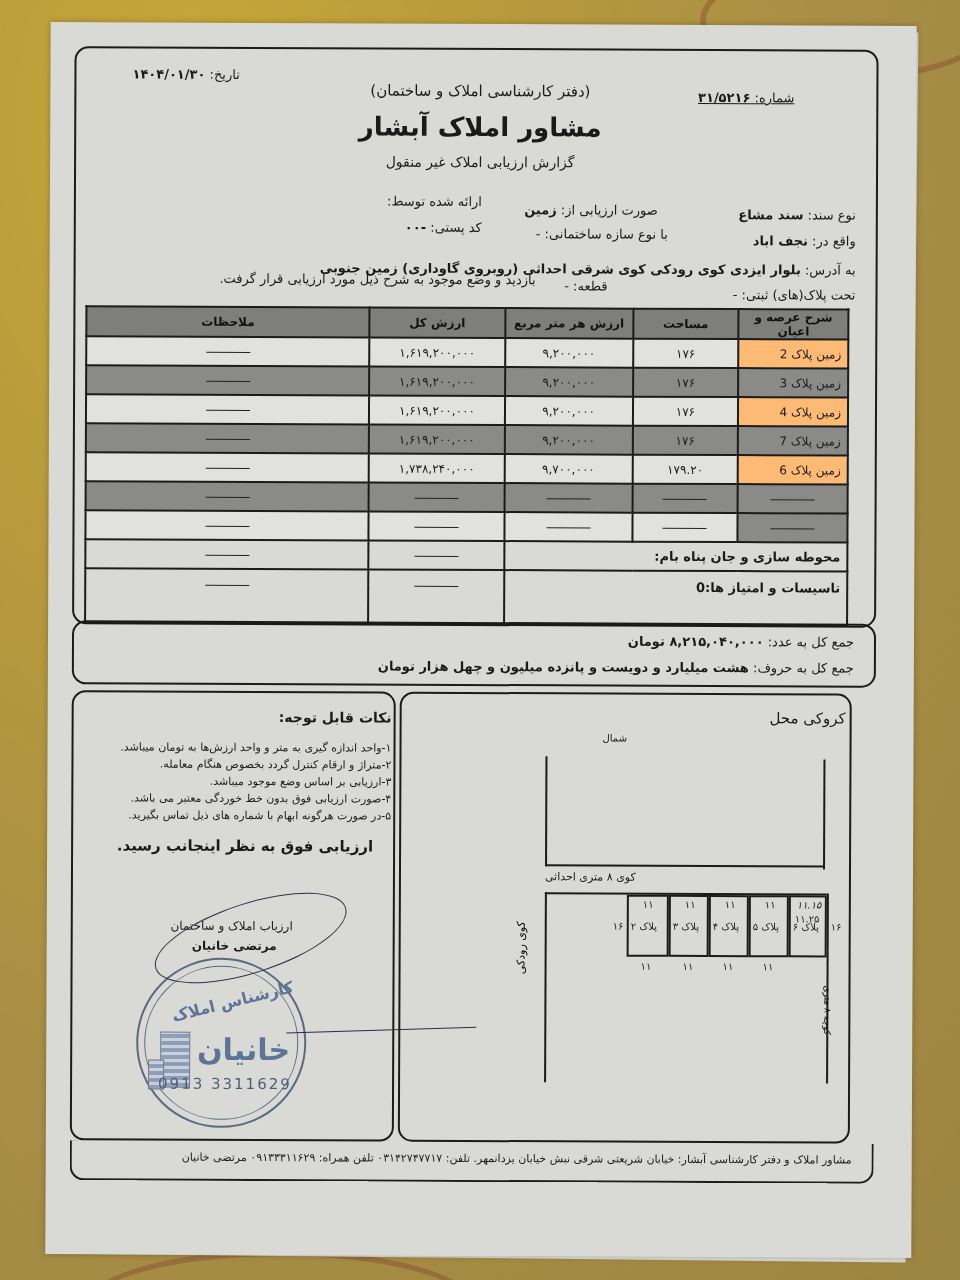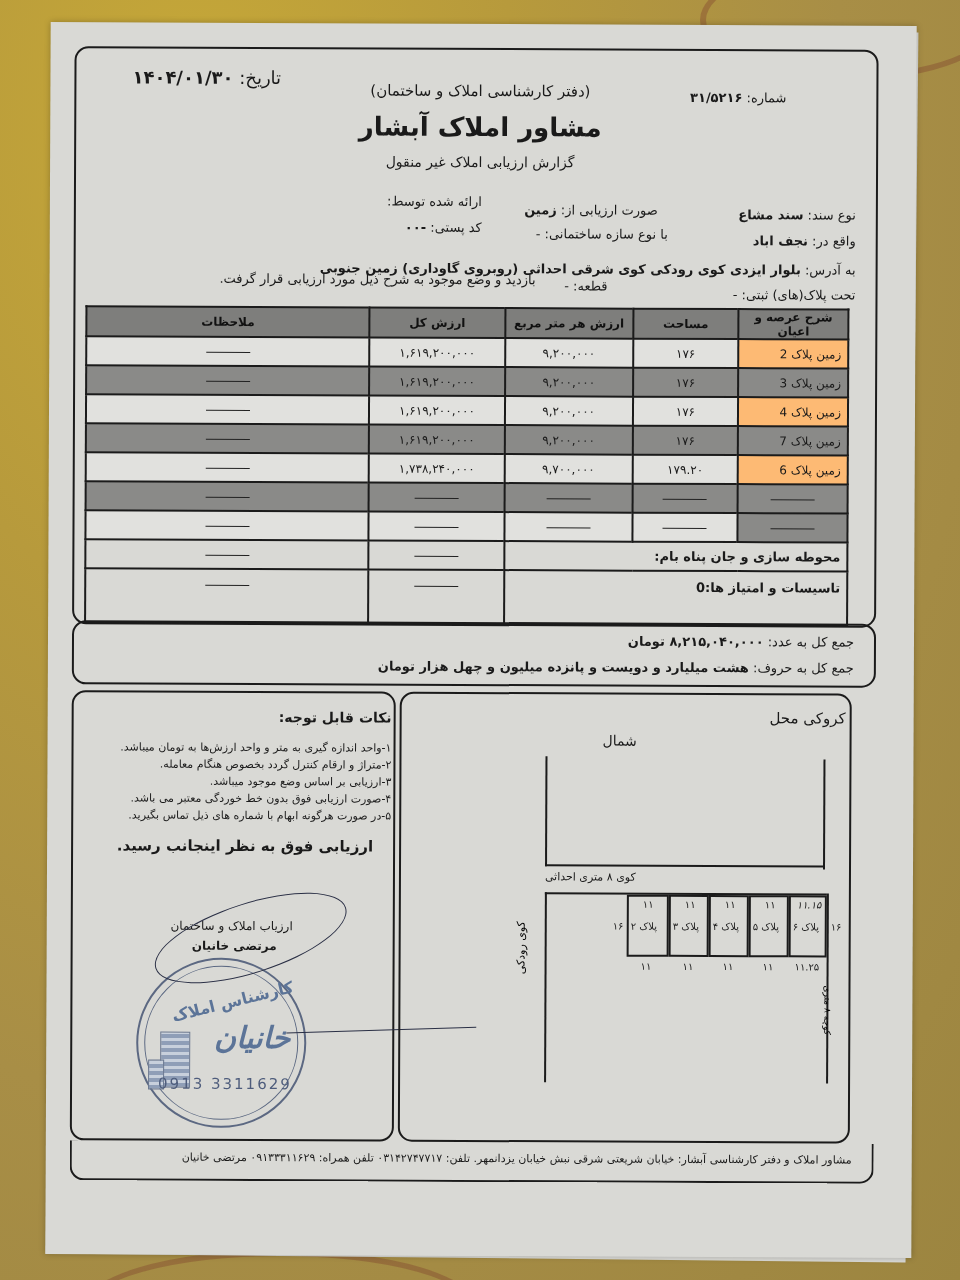--- a/index.html
+++ b/index.html
@@ -19,22 +19,22 @@
     background: #d9d9d5; transform: rotate(0.25deg);
     box-shadow: 0 0 6px rgba(0,0,0,.25);
   }
   .frame {
     position: absolute; border: 2px solid #1b1b1b; border-radius: 14px;
   }
   .rtl { direction: rtl; text-align: right; color: #1a1a1a; }
   .abs { position: absolute; }
 
   
-  .hdr-num { right: 130px; top: 65px; font-size: 13px; }
-  .hdr-date { left: 82px; top: 44px; font-size: 18px; }
+  .hdr-num { right: 122px; top: 65px; font-size: 13px; text-decoration: underline; }
+  .hdr-date { left: 82px; top: 44px; font-size: 13px; }
   .hdr-office { left: 300px; top: 58px; width: 260px; text-align: center; font-size: 15px; }
   .hdr-title { left: 240px; top: 88px; width: 380px; text-align: center; font-size: 26px; font-weight: bold; }
   .hdr-sub { left: 280px; top: 130px; width: 300px; text-align: center; font-size: 14px; }
 
   .info { font-size: 13px; white-space: nowrap; }
   .info b { font-weight: bold; }
 
   
   .tbl { position: absolute; left: 36px; top: 283px; width: 764px; border-collapse: collapse; direction: rtl; }
   .tbl td, .tbl th {
@@ -225,29 +225,29 @@
   </div>
   <div class="abs rtl concl" style="right:540px;top:814px;">ارزیابی فوق به نظر اینجانب رسید.</div>
   <div class="abs rtl" style="right:620px;top:896px;font-size:12px;">ارزیاب املاک و ساختمان</div>
   <div class="abs rtl" style="right:636px;top:916px;font-size:12px;font-weight:bold;">مرتضی خانیان</div>
 
   <div class="stamp">
     <div class="stamp-inner"></div>
     <div class="bldg" style="left:22px;top:72px;width:30px;height:56px;"></div>
     <div class="bldg" style="left:10px;top:100px;width:16px;height:30px;"></div>
     <div class="stamp-text rtl" style="right:10px;top:32px;font-size:16px;transform:rotate(-14deg);">کارشناس املاک</div>
-    <div class="stamp-text rtl" style="right:14px;top:60px;font-style:italic;">خانیان</div>
+    <div class="stamp-text rtl" style="right:14px;top:72px;">خانیان</div>
     <div class="stamp-phone" style="left:20px;top:115px;text-align:right;">0913 3311629</div>
   </div>
   <div class="sig" style="left:104px;top:880px;width:200px;height:70px;transform:rotate(-18deg);"></div>
   <div class="line" style="left:240px;top:1006px;width:190px;height:1.3px;transform:rotate(-2deg);background:#2a2f45;"></div>
 
   <div class="frame" style="left:352px;top:668px;width:452px;height:450px;"></div>
   <div class="abs rtl" style="right:68px;top:684px;font-size:15px;">کروکی محل</div>
-  <div class="abs rtl" style="left:555px;top:708px;font-size:14px;">شمال</div>
+  <div class="abs rtl" style="left:555px;top:708px;font-size:10px;">شمال</div>
 
   <div class="line" style="left:498px;top:732px;width:2px;height:110px;"></div>
   <div class="line" style="left:776px;top:734px;width:2px;height:110px;"></div>
   <div class="line" style="left:498px;top:840px;width:280px;height:2px;"></div>
   <div class="abs rtl" style="left:498px;top:846px;font-size:11px;">کوی ۸ متری احداثی</div>
 
   <div class="line" style="left:498px;top:868px;width:282px;height:2px;"></div>
   <div class="line" style="left:498px;top:868px;width:2px;height:190px;"></div>
   <div class="line" style="left:780px;top:868px;width:2px;height:190px;"></div>
   <div class="abs" style="left:468px;top:950px;font-size:11px;transform:rotate(-90deg);transform-origin:left top;">کوی رودکی</div>
@@ -266,21 +266,21 @@
     <div class="dim" style="left:2px;top:24px;">پلاک ۴</div>
   </div>
   <div class="plot rtl" style="left:622px;top:870px;width:40px;height:62px;">
     <div class="dim" style="left:14px;top:2px;">۱۱</div>
     <div class="dim" style="left:2px;top:24px;">پلاک ۳</div>
   </div>
   <div class="plot rtl" style="left:580px;top:870px;width:42px;height:62px;">
     <div class="dim" style="left:14px;top:2px;">۱۱</div>
     <div class="dim" style="left:2px;top:24px;">پلاک ۲</div>
   </div>
-  <div class="dim" style="left:748px;top:936px;">۱۱.۲۵</div>
+  <div class="dim" style="left:748px;top:888px;">۱۱.۲۵</div>
   <div class="dim" style="left:716px;top:936px;">۱۱</div>
   <div class="dim" style="left:676px;top:936px;">۱۱</div>
   <div class="dim" style="left:636px;top:936px;">۱۱</div>
   <div class="dim" style="left:594px;top:936px;">۱۱</div>
   <div class="dim" style="left:784px;top:896px;">۱۶</div>
   <div class="dim" style="left:566px;top:896px;">۱۶</div>
 
   <div class="frame" style="left:24px;top:1118px;width:804px;height:40px;border-radius:0 0 14px 14px;border-top:none;"></div>
   <div class="abs rtl footer" style="right:60px;top:1128px;">مشاور املاک و دفتر کارشناسی آبشار: خیابان شریعتی شرقی نبش خیابان یزدانمهر. تلفن: ۰۳۱۴۲۷۴۷۷۱۷   تلفن همراه: ۰۹۱۳۳۳۱۱۶۲۹   مرتضی خانیان</div>
 </div>

